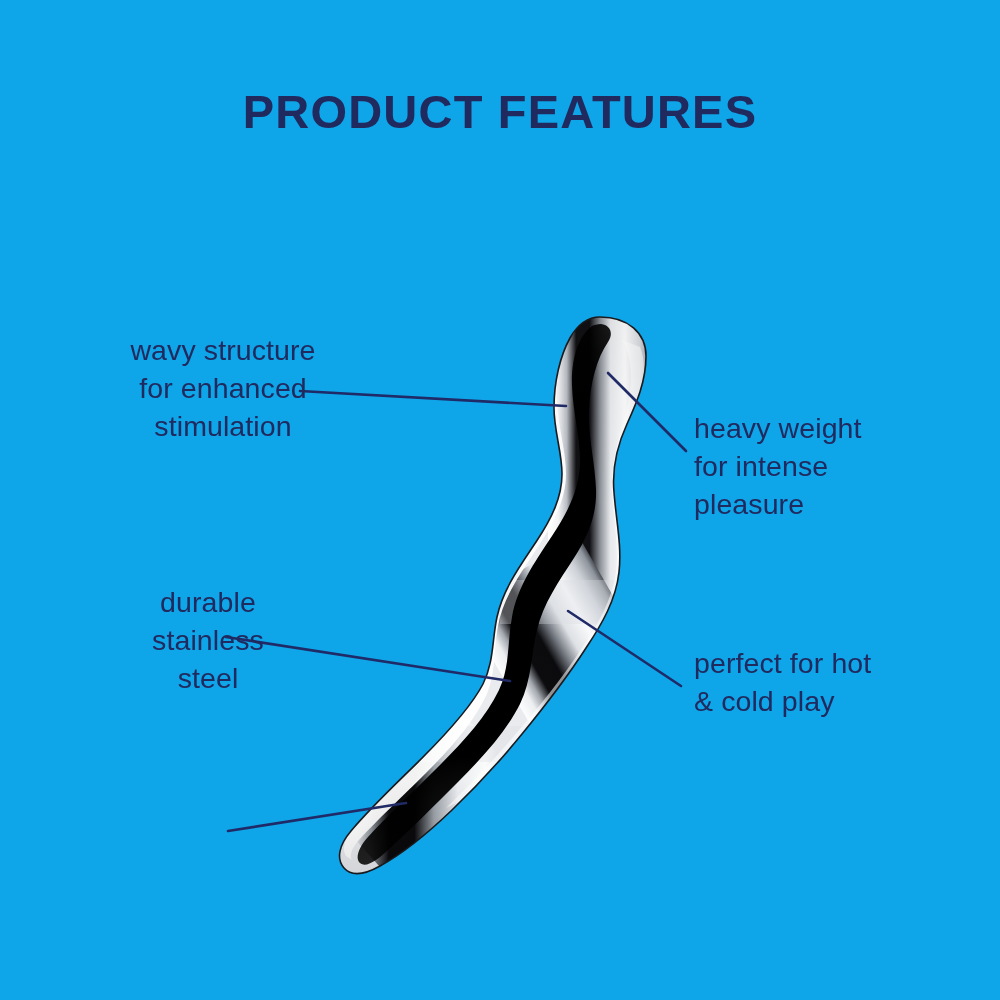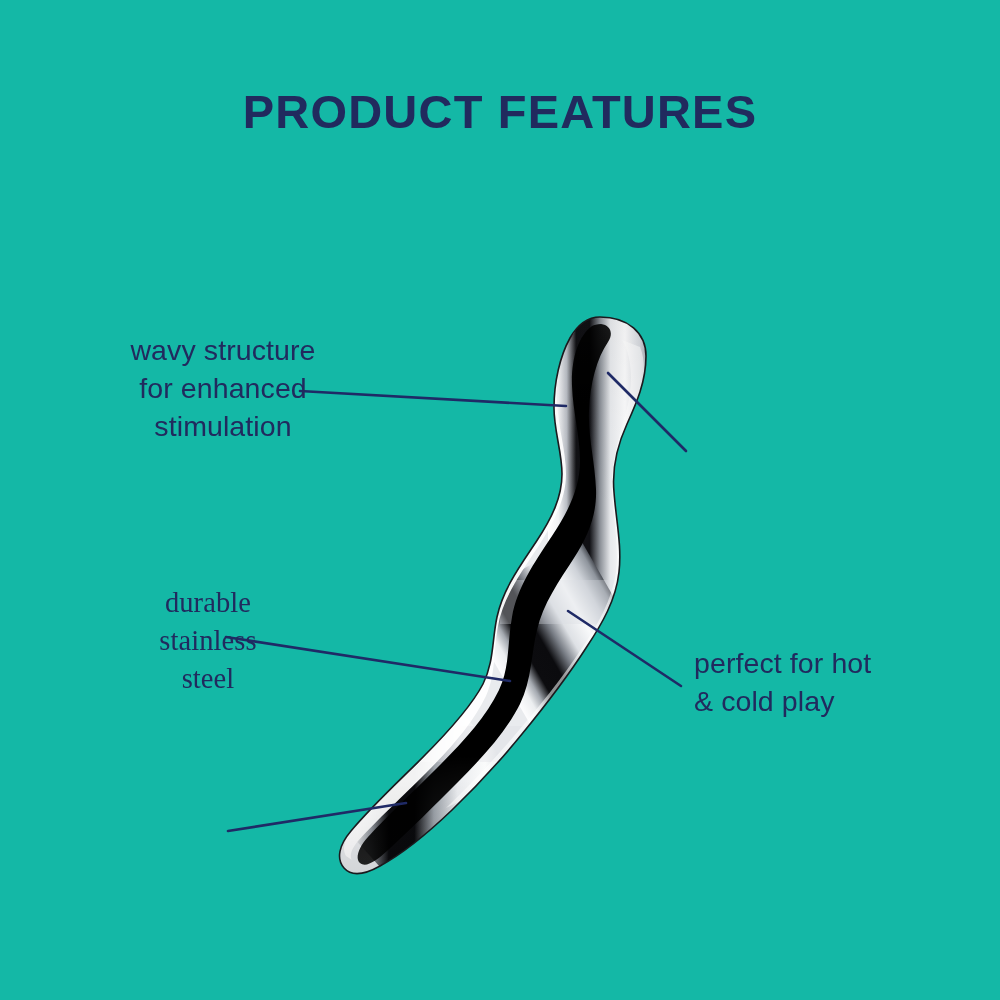--- a/index.html
+++ b/index.html
@@ -58,21 +58,21 @@
     left: 0;
     top: 0;
     width: 1000px;
     height: 1000px;
   }
   #leader-layer { pointer-events: none; }
 </style>
 </head>
 <body>
 
-<div id="infographic" style="background: #14b8a6;">
+<div id="infographic" style="background: #0ea5e9;">
 
   <div class="title" style="color: rgb(33, 42, 94);">PRODUCT FEATURES</div>
 
   <svg class="layer" viewBox="0 0 1000 1000">
     <defs>
 
       <linearGradient id="chromeTop" x1="0" y1="0" x2="1" y2="0">
         <stop offset="0.00" stop-color="#ffffff"></stop>
         <stop offset="0.10" stop-color="#f2f3f5"></stop>
         <stop offset="0.18" stop-color="#b9bdc4"></stop>
@@ -272,22 +272,25 @@
       <line x1="228" y1="831" x2="406" y2="803"></line>
       <line x1="608" y1="373" x2="686" y2="451"></line>
       <line x1="568" y1="611" x2="681" y2="686"></line>
     </g>
   </svg>
 
   <div class="label left" id="label-wavy" style="color: rgb(33, 42, 94);">wavy structure
 for enhanced
 stimulation</div>
 
-  <div class="label left" id="label-durable" style="color: rgb(33, 42, 94); font-family: Liberation Serif, serif;">durable
+  <div class="label left" id="label-durable" style="color: rgb(33, 42, 94);">durable
 stainless
 steel</div>
 
 
+  <div class="label right" id="label-heavy" style="color: rgb(33, 42, 94);">heavy weight
+for intense
+pleasure</div>
 
   <div class="label right" id="label-hotcold" style="color: rgb(33, 42, 94);">perfect for hot
 &amp; cold play</div>
 
 </div>
 
 </body></html>

